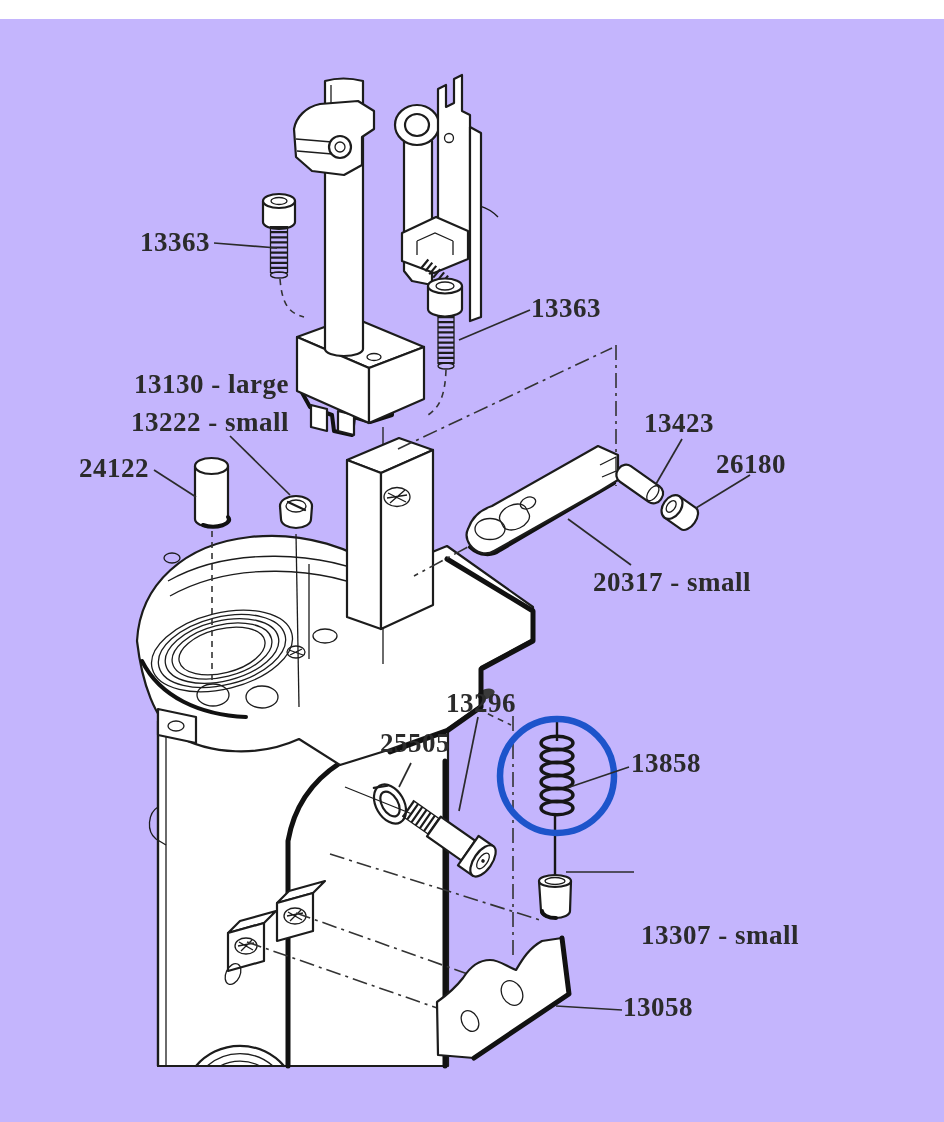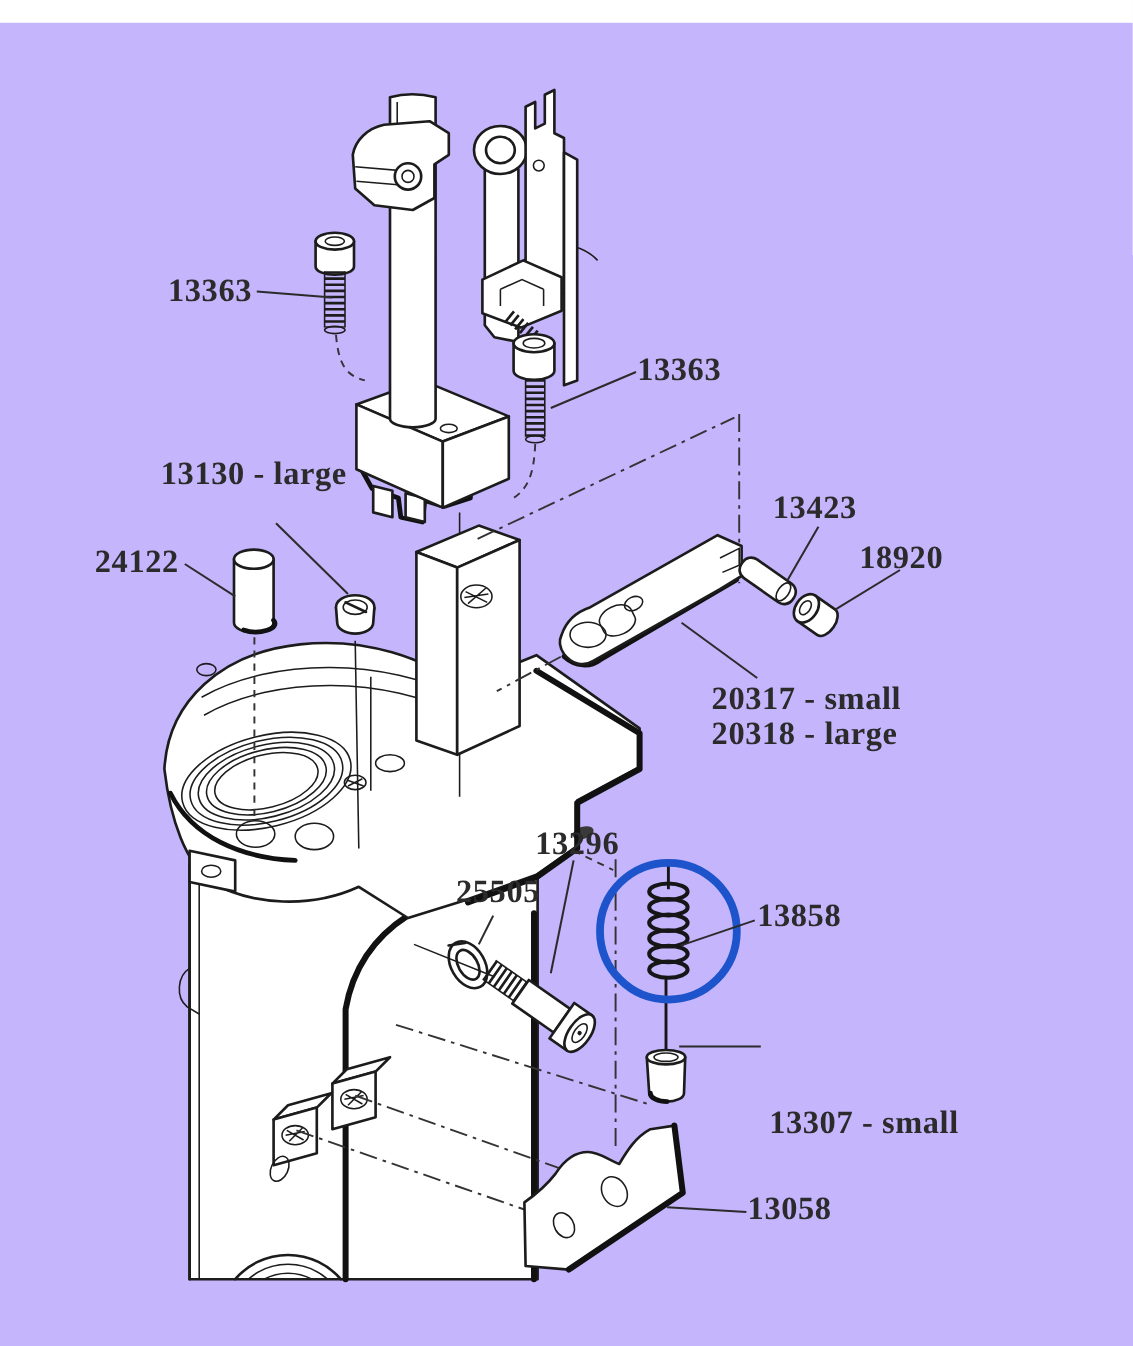--- a/index.html
+++ b/index.html
@@ -268,25 +268,25 @@
     <path class="ldr" d="M478,698 L459,792"></path>
     <path class="ldr" d="M411,744 L399,768"></path>
     <path class="ldr" d="M629,748 L567,769"></path>
     <path class="ldr" d="M566,853 L634,853"></path>
     <path class="ldr" d="M556,987 L622,991"></path>
   </g>
 </svg>
 
 <div class="lbl" style="left:140px;top:209px">13363</div>
 <div class="lbl" style="left:531px;top:275px">13363</div>
-<div class="lbl" style="left:134px;top:361px">13130 - large</div>
+<div class="lbl" style="left:134px;top:351px">13130 - large</div>
+<div class="lbl" style="left:131px;top:389px">13222 - small</div>
 <div class="lbl" style="left:79px;top:435px">24122</div>
 <div class="lbl" style="left:644px;top:390px">13423</div>
-<div class="lbl" style="left:716px;top:431px">18920</div>
+<div class="lbl" style="left:716px;top:431px">26180</div>
 <div class="lbl" style="left:593px;top:549px">20317 - small</div>
-<div class="lbl" style="left:593px;top:578px">20318 - large</div>
 <div class="lbl" style="left:446px;top:670px">13296</div>
 <div class="lbl" style="left:380px;top:710px">25505</div>
 <div class="lbl" style="left:631px;top:730px">13858</div>
 <div class="lbl" style="left:641px;top:902px">13307 - small</div>
 <div class="lbl" style="left:623px;top:974px">13058</div>
 
 </div>
 
 </body></html>

